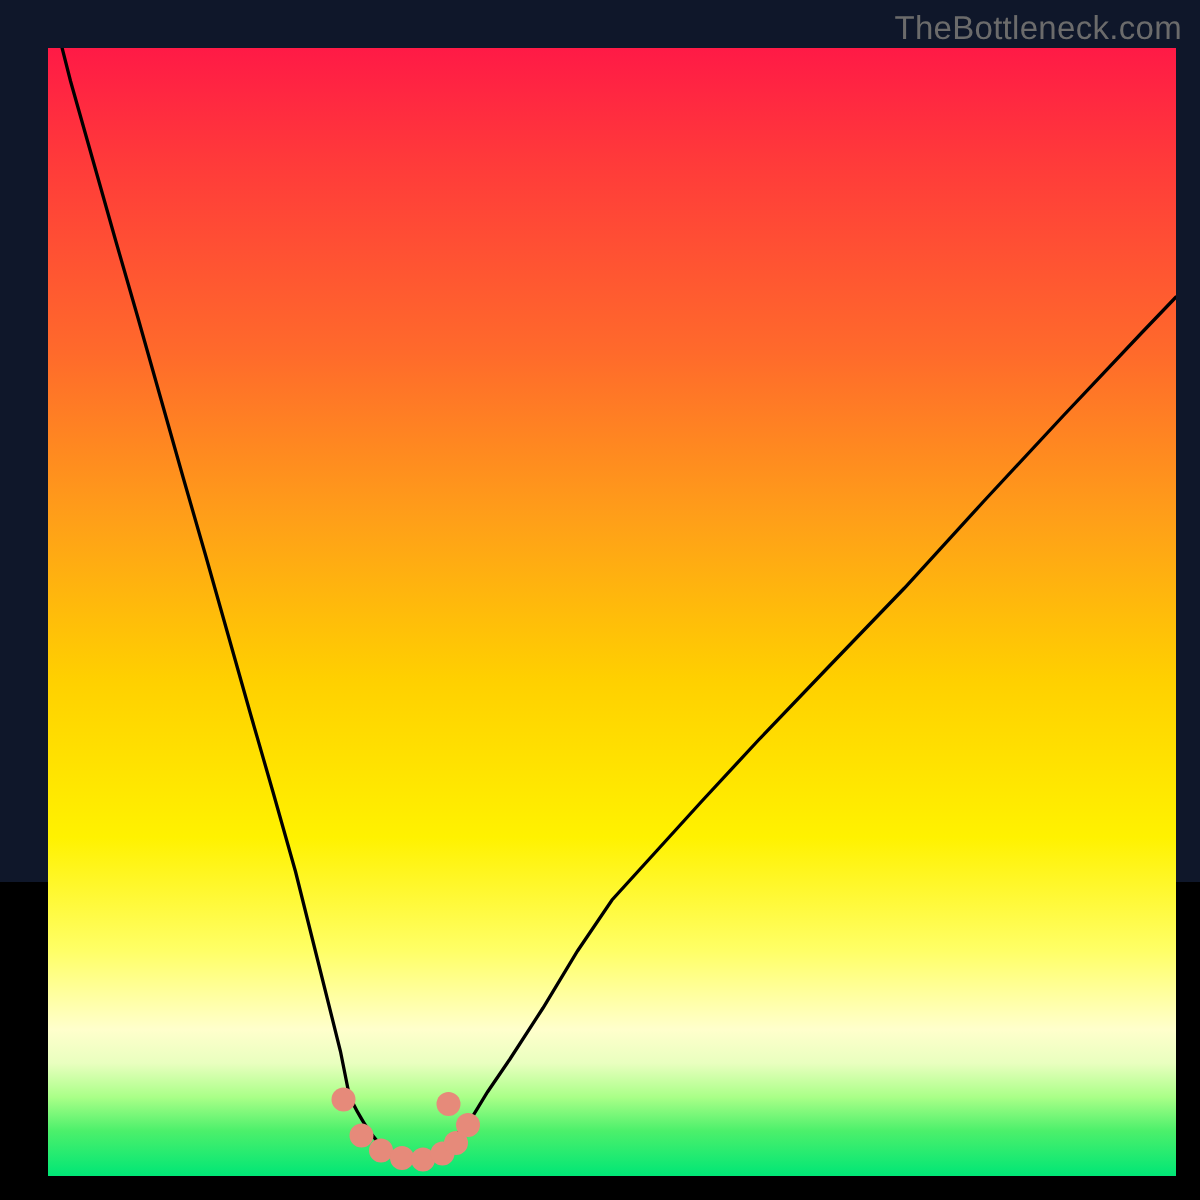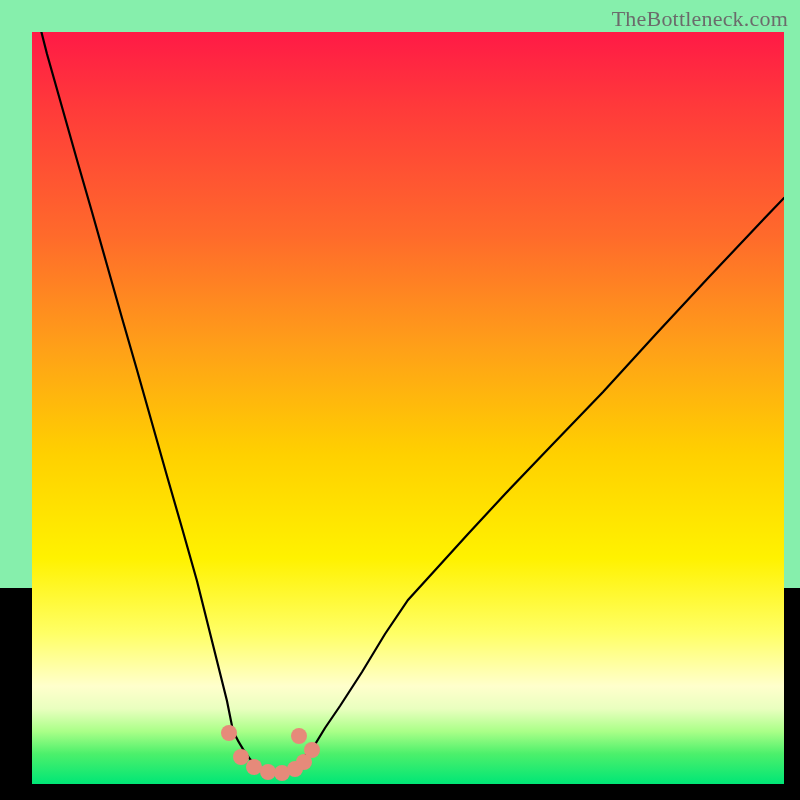--- a/index.html
+++ b/index.html
@@ -10,22 +10,21 @@
     background: #000;
     overflow: hidden;
     font-family: Arial, Helvetica, sans-serif;
   }
   .frame {
     position: absolute;
     left: 0;
     top: 0;
     width: 800px;
     height: 588px;
-    background: #86efac;
-    font-family: Liberation Serif, serif;
+    background: #0f172a;
   }
   .plot-area {
     position: absolute;
     left: 32px;
     top: 32px;
     width: 752px;
     height: 752px;
     overflow: hidden;
   }
   .gradient {

